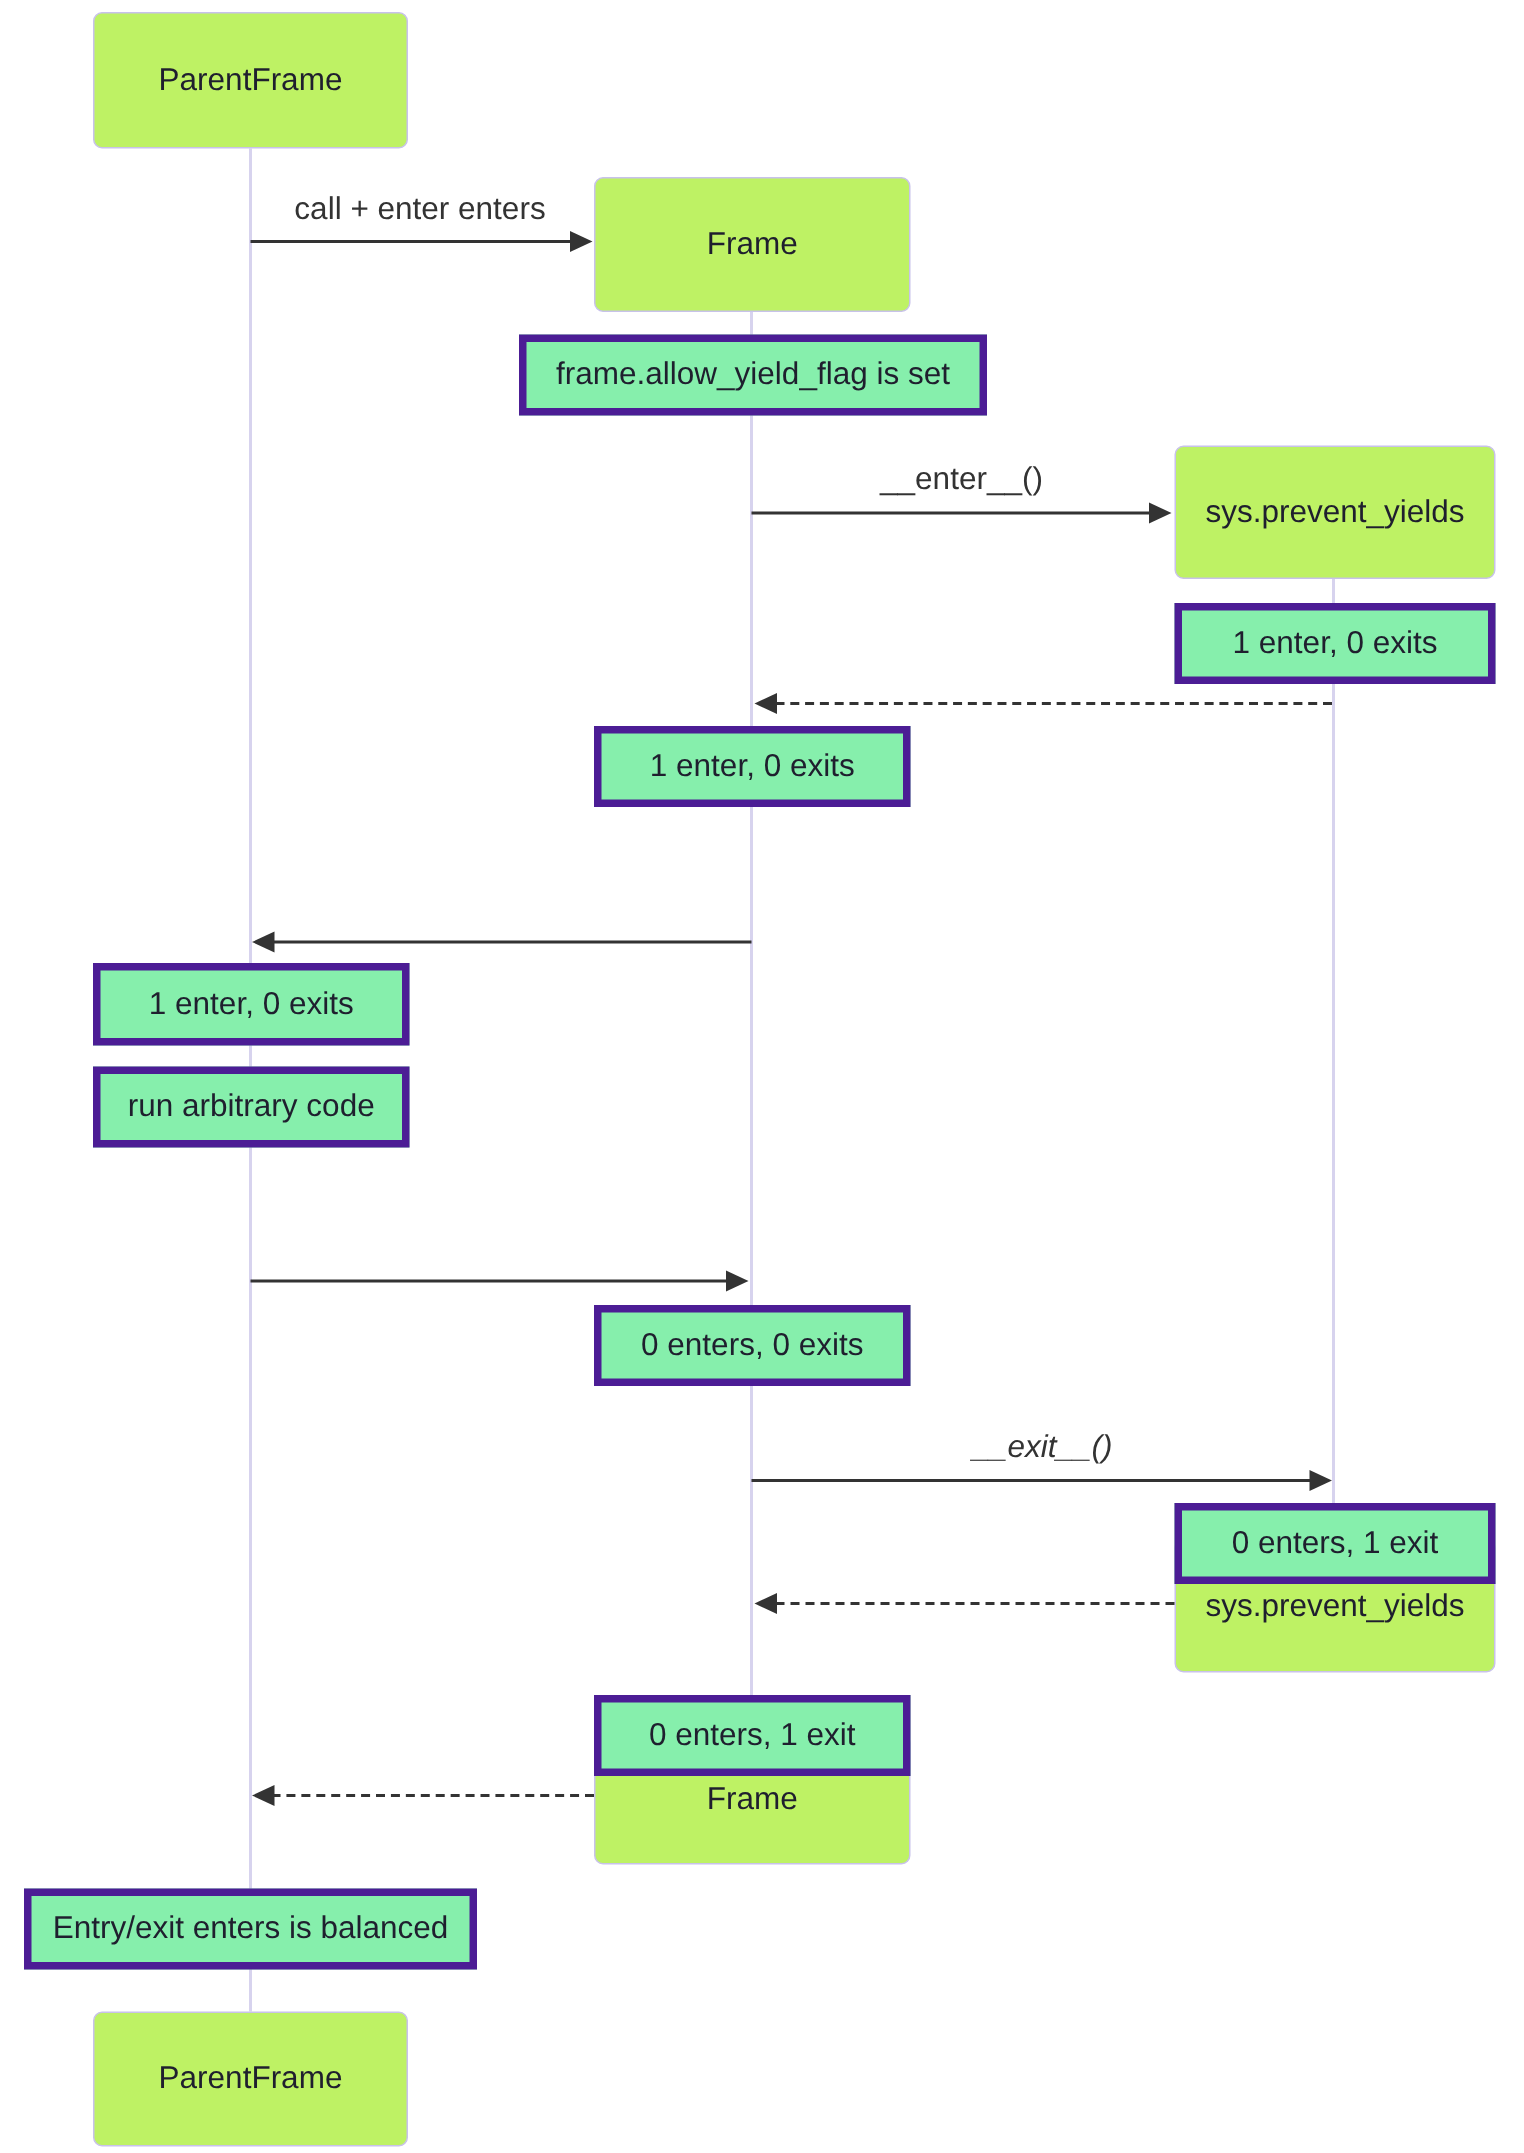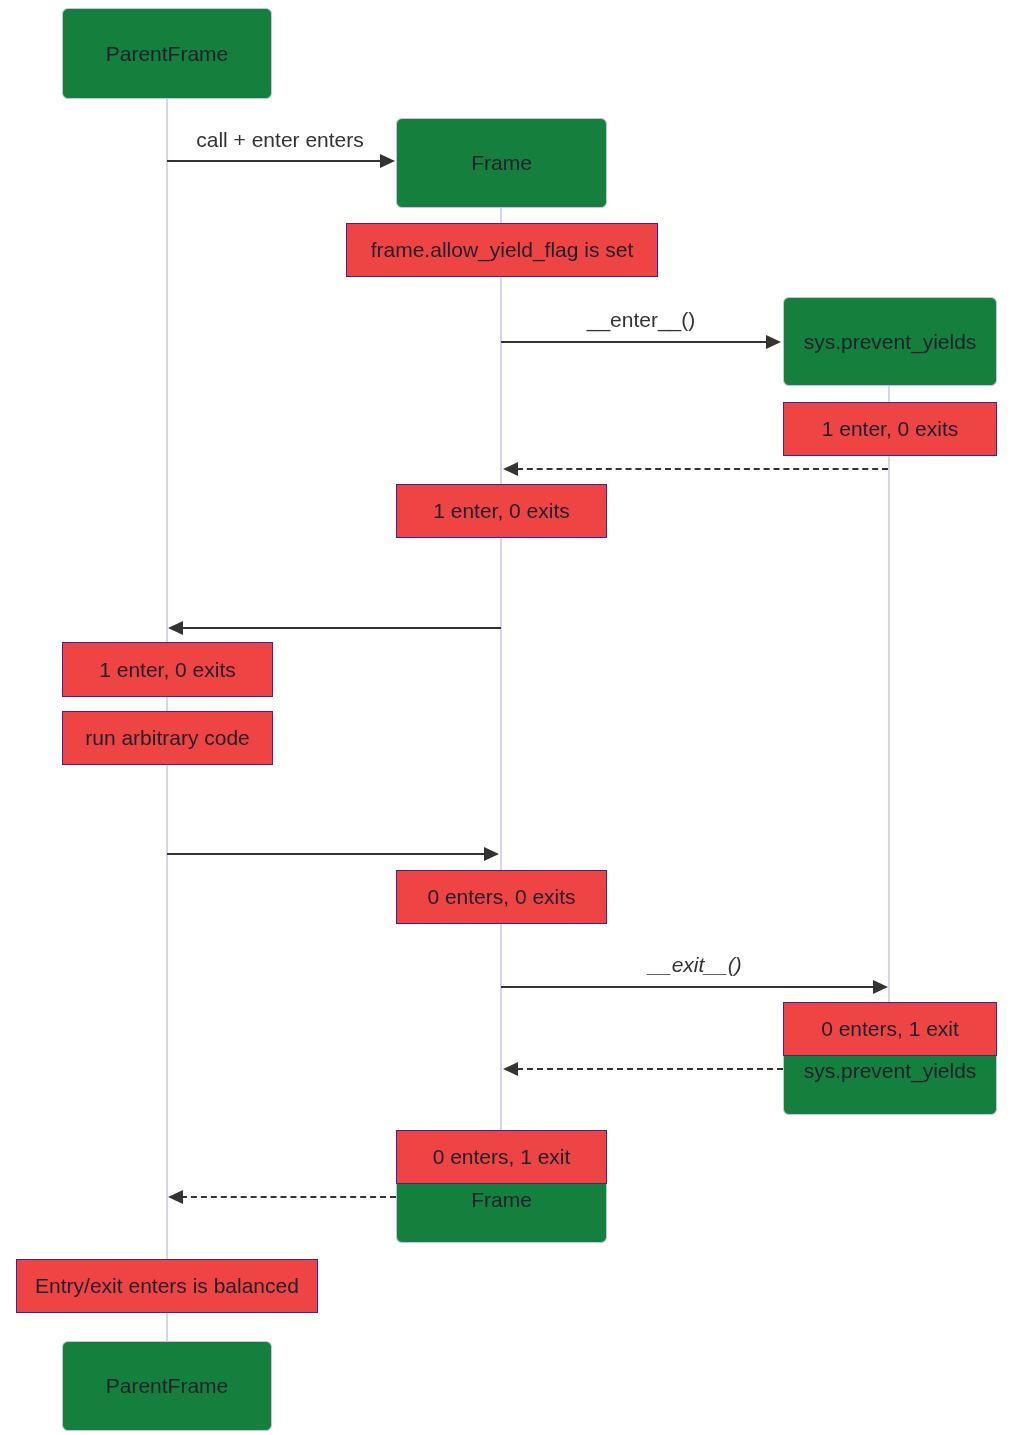--- a/index.html
+++ b/index.html
@@ -12,36 +12,36 @@
     overflow: hidden;
   }
   .lifeline {
     position: absolute;
     width: 2px;
     background: #d7d3ee;
     z-index: 0;
   }
   .actor {
     position: absolute;
-    background: #15803d;
+    background: #bef264;
     border: 1px solid #c8c2ea;
     border-radius: 6px;
     display: flex;
     align-items: center;
     justify-content: center;
     font-size: 21px;
     color: #1f1f2e;
     box-sizing: border-box;
     z-index: 4;
   }
   .actor.footer { z-index: 1; }
   .note {
     position: absolute;
-    background: #ef4444;
-    border: 1px solid #4c1d95;
+    background: #86efac;
+    border: 5px solid #4c1d95;
     display: flex;
     align-items: center;
     justify-content: center;
     font-size: 21px;
     color: #1f1f2e;
     box-sizing: border-box;
     z-index: 5;
   }
   .msg-line {
     position: absolute;

